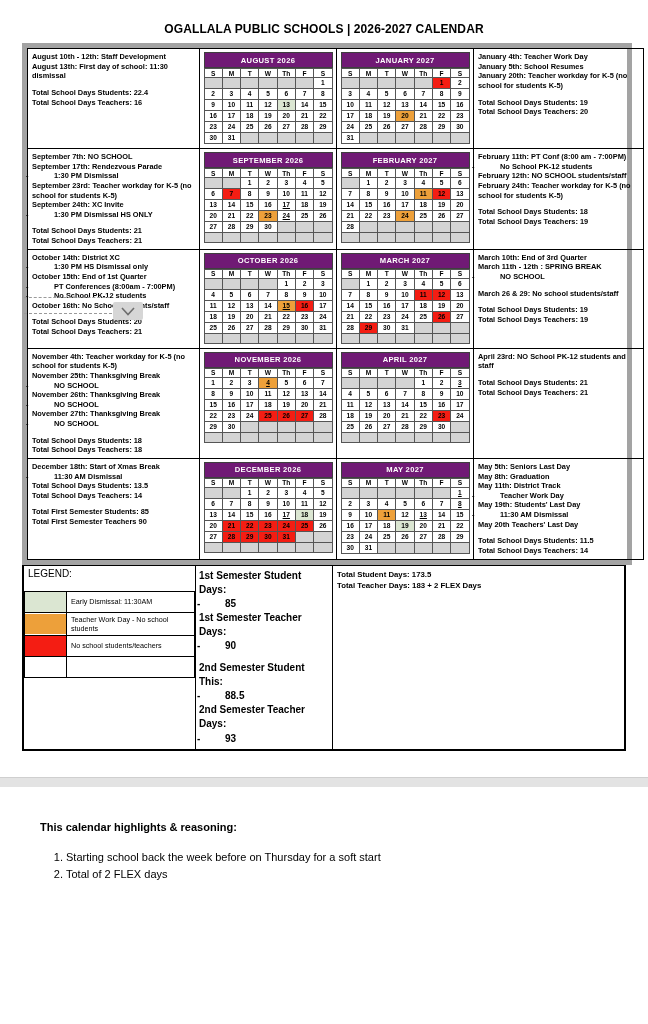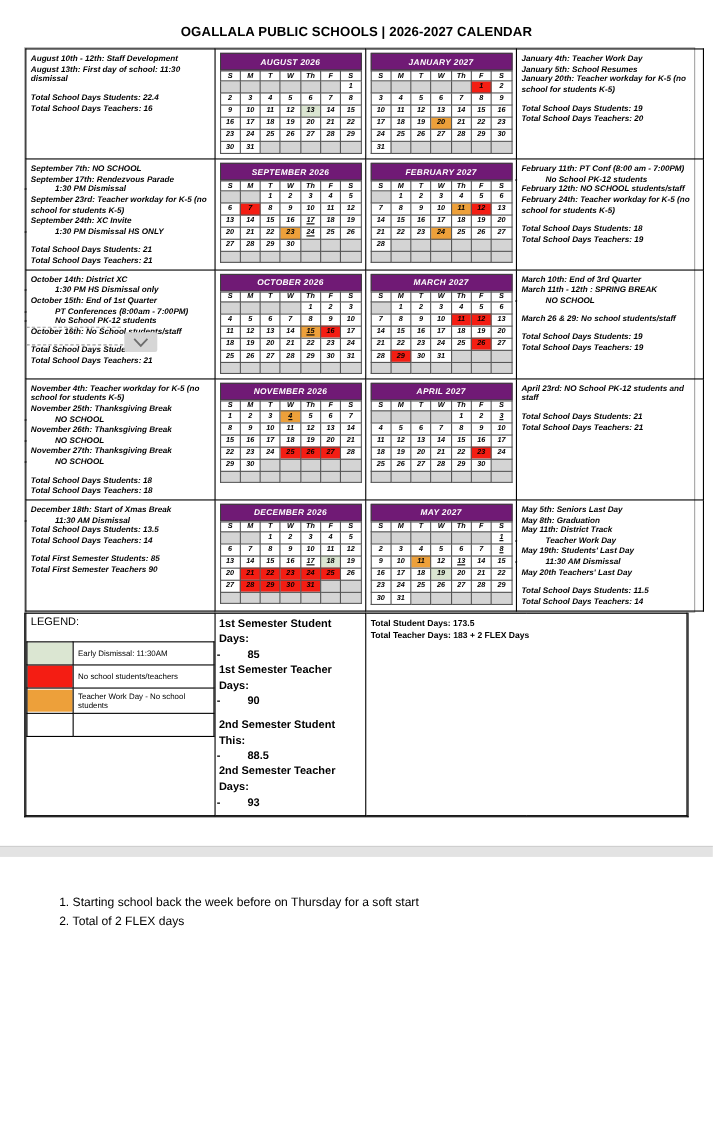--- a/index.html
+++ b/index.html
@@ -19,23 +19,22 @@
     font-weight:bold;
     font-size:12px;
     letter-spacing:0.1px;
     padding-top:22px;
     padding-bottom:7px;
   }
 
   
   .cal-wrap {
     margin: 0 16px 0 22px;
-    border: 1px solid #a3a3a3;
+    border: 5px solid #a3a3a3;
     background:#fff;
-    font-style:italic;
   }
   table.grid { border-collapse: collapse; width:100%; table-layout:fixed; }
   table.grid > tbody > tr > td { vertical-align: top; border: 1px solid #000; padding:0; }
 
   .col-left  { width: 172px; }
   .col-cal   { width: 137px; }
   .col-right { width: 170px; }
 
   .notes {
     padding: 3px 3px 3px 4px;
@@ -1016,29 +1015,29 @@
             <table class="legend">
               <tbody id="legend-body">
                   <tr>
                     <td class="swatch">
                       <span class="sw green"></span>
                     </td>
                     <td>Early Dismissal: 11:30AM</td>
                   </tr>
                   <tr>
                     <td class="swatch">
+                      <span class="sw orange"></span>
+                    </td>
+                    <td>Teacher Work Day - No school students</td>
+                  </tr>
+                  <tr>
+                    <td class="swatch">
                       <span class="sw red"></span>
                     </td>
                     <td>No school students/teachers</td>
-                  </tr>
-                  <tr>
-                    <td class="swatch">
-                      <span class="sw orange"></span>
-                    </td>
-                    <td>Teacher Work Day - No school students</td>
                   </tr>
                   <tr>
                     <td class="swatch">
                       <span class="sw none"></span>
                     </td>
                     <td></td>
                   </tr>
                 </tbody>
             </table>
           </td>
@@ -1070,19 +1069,20 @@
     <svg width="14" height="9" viewBox="0 0 14 9" aria-hidden="true">
       <path d="M1 1 L7 7.5 L13 1" fill="none" stroke="#6e6e6e" stroke-width="1.6"></path>
     </svg>
   </div>
   <div class="dotline" style="left:24px; top:313px; width:88px;"></div>
   <div class="dotline" style="left:24px; top:297px; width:86px;"></div>
 
   <div class="band"></div>
 
   <div class="bottom">
+    <h2>This calendar highlights &amp; reasoning:</h2>
     <ol id="reason-body">
         <li><span>Starting school back the week before on Thursday for a soft start</span></li>
         <li><span>Total of 2 FLEX days</span></li>
       </ol>
   </div>
 
 </div>
 
 </body></html>

